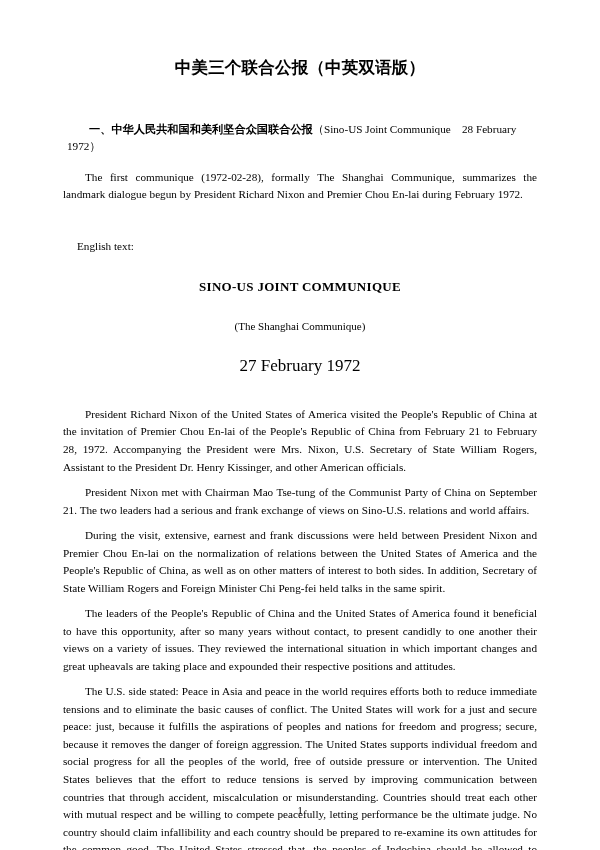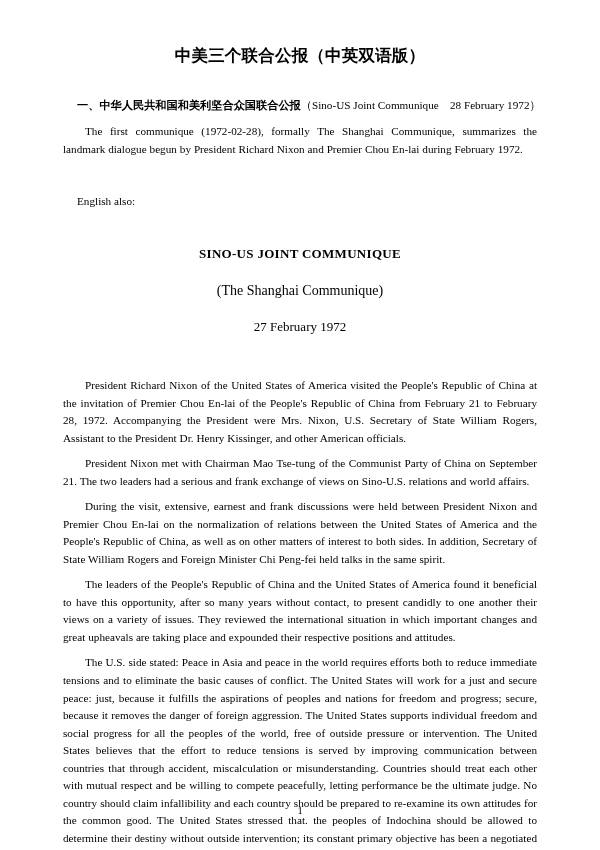--- a/index.html
+++ b/index.html
@@ -17,29 +17,29 @@
   .page {
     position: relative;
     width: 600px;
     height: 850px;
     box-sizing: border-box;
     padding: 0 55px;
     overflow: hidden;
   }
   .doc-title {
     margin: 0;
-    padding-top: 44px;
+    padding-top: 56px;
     text-align: center;
     font-size: 16.5px;
     font-weight: 700;
     letter-spacing: 0.2px;
     line-height: 1.4;
   }
   .section-heading {
-    margin: 0;
+    margin: 12px;
     padding-top: 30px;
     font-size: 11.2px;
     font-weight: 700;
     text-indent: 22px;
     line-height: 1.55;
   }
   .section-heading .latin {
     font-weight: 400;
   }
   p.body-par {
@@ -58,37 +58,37 @@
     padding-top: 26px;
     font-size: 11.2px;
     text-indent: 22px;
     line-height: 1.565;
   }
   .title-block {
     padding-top: 22px;
     text-align: center;
   }
   .comm-title {
-    margin: 12px;
+    margin: 0;
     font-size: 13px;
     font-weight: 700;
     letter-spacing: 0.3px;
     line-height: 1.5;
   }
   .comm-subtitle {
-    margin: 4px;
+    margin: 17px;
     padding-top: 4px;
-    font-size: 14px;
+    font-size: 11px;
     line-height: 1.5;
     text-align: center;
   }
   .comm-date {
-    margin: 14px;
+    margin: 0;
     padding-top: 2px;
-    font-size: 13px;
+    font-size: 17px;
     line-height: 1.5;
     font-family: Liberation Serif, serif;
   }
   .body-block {
     padding-top: 19px;
   }
   .page-number {
     position: absolute;
     left: 0;
     right: 0;
@@ -104,21 +104,21 @@
 <div class="page">
 
   <h1 class="doc-title">中美三个联合公报（中英双语版）</h1>
 
   <p class="section-heading">
     <span>一、中华人民共和国和美利坚合众国联合公报</span><span class="latin">（Sino-US Joint Communique　28 February 1972）</span>
   </p>
 
   <p class="body-par lead-par">The first communique (1972-02-28), formally The Shanghai Communique, summarizes the landmark dialogue begun by President Richard Nixon and Premier Chou En-lai during February 1972.</p>
 
-  <p class="english-label">English also:</p>
+  <p class="english-label">English text:</p>
 
   <div class="title-block">
     <p class="comm-title">SINO-US JOINT    COMMUNIQUE</p>
     <p class="comm-subtitle">(The Shanghai Communique)</p>
     <p class="comm-date">27 February 1972</p>
   </div>
 
   <div class="body-block">
     <p class="body-par">President Richard Nixon of the United States of America visited the People's Republic of China at the invitation of Premier Chou En-lai of the People's Republic of China from February 21 to February 28, 1972. Accompanying the President were Mrs. Nixon, U.S. Secretary of State William Rogers, Assistant to the President Dr. Henry Kissinger, and other American officials.</p>
     <p class="body-par">President Nixon met with Chairman Mao Tse-tung of the Communist Party of China on September 21. The two leaders had a serious and frank exchange of views on Sino-U.S. relations and world affairs.</p>

